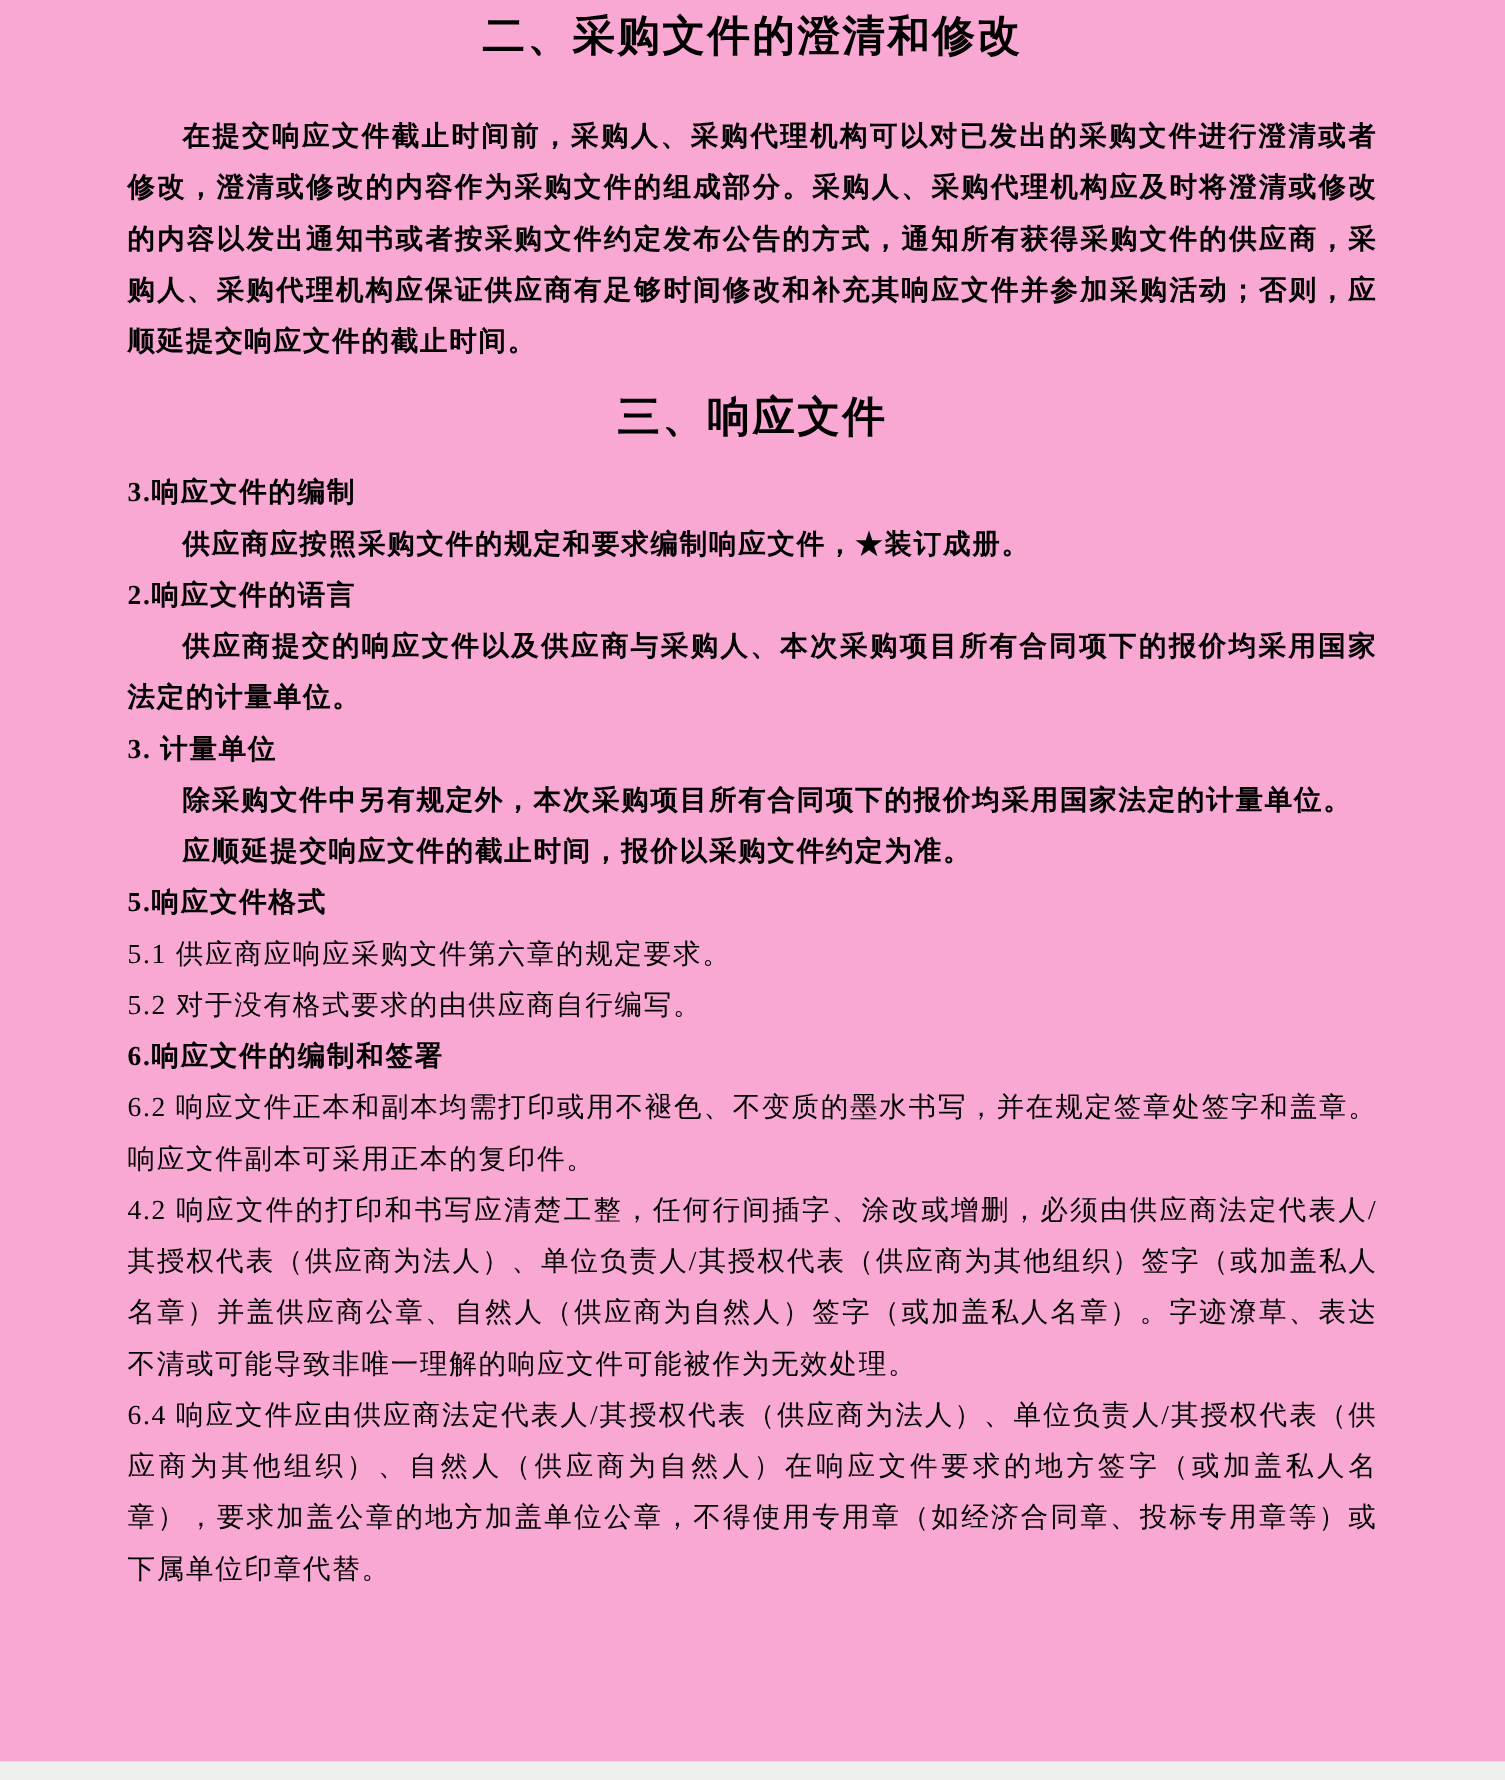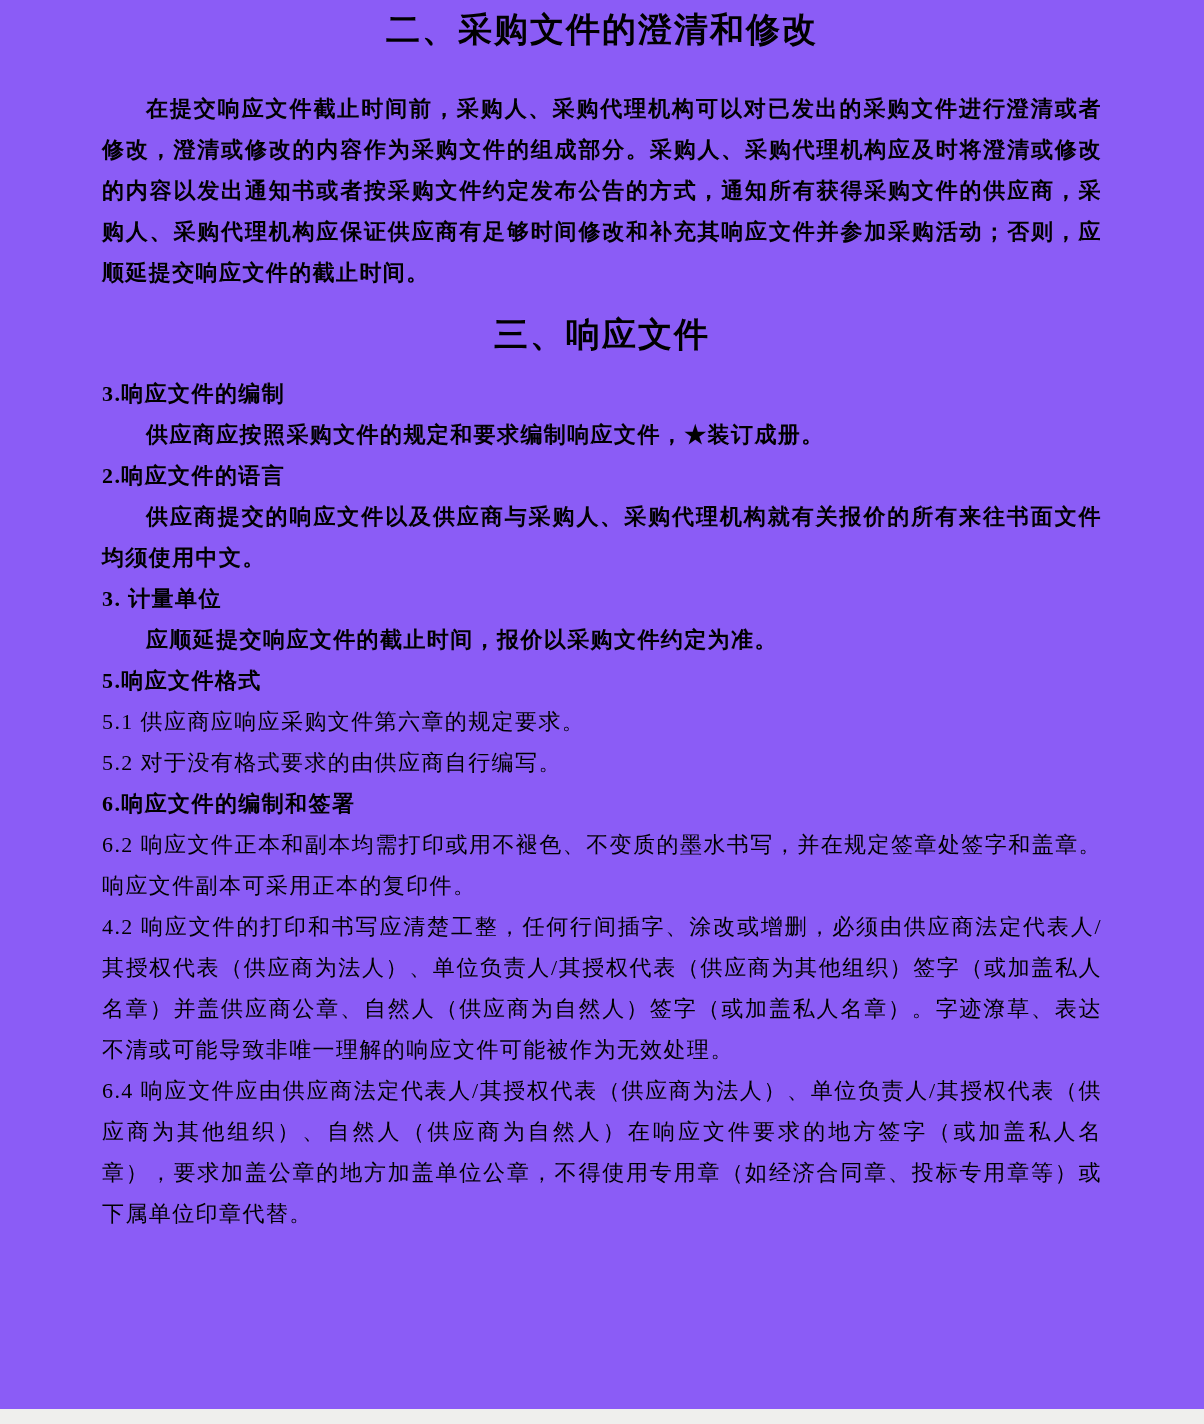--- a/index.html
+++ b/index.html
@@ -13,21 +13,21 @@
     overflow: hidden;
     position: relative;
     font-family: "Liberation Serif", "DejaVu Serif", serif;
     color: #000000;
   }
   .page {
     box-sizing: border-box;
     width: 1204px;
     height: 1424px;
     padding: 8px 102px 0 102px;
-    background: #8b5cf6;
+    background: #f9a8d4;
     position: relative;
   }
   .doc-title {
     font-size: 34px;
     font-weight: bold;
     line-height: 44px;
     text-align: center;
     letter-spacing: 2px;
     margin: 0;
   }
@@ -69,23 +69,24 @@
   <h1 class="doc-title title-first">二、采购文件的澄清和修改</h1>
 
   <p class="para indent2">在提交响应文件截止时间前，采购人、采购代理机构可以对已发出的采购文件进行澄清或者修改，澄清或修改的内容作为采购文件的组成部分。采购人、采购代理机构应及时将澄清或修改的内容以发出通知书或者按采购文件约定发布公告的方式，通知所有获得采购文件的供应商，采购人、采购代理机构应保证供应商有足够时间修改和补充其响应文件并参加采购活动；否则，应顺延提交响应文件的截止时间。</p>
 
   <h1 class="doc-title title-second">三、响应文件</h1>
 
   <h2 class="item-heading">3.响应文件的编制</h2>
   <p class="para indent2">供应商应按照采购文件的规定和要求编制响应文件，★装订成册。</p>
 
   <h2 class="item-heading">2.响应文件的语言</h2>
-  <p class="para indent2">供应商提交的响应文件以及供应商与采购人、采购代理机构就有关报价的所有来往书面文件均须使用中文。</p>
+  <p class="para indent2">供应商提交的响应文件以及供应商与采购人、本次采购项目所有合同项下的报价均采用国家法定的计量单位。</p>
 
   <h2 class="item-heading">3. 计量单位</h2>
+  <p class="para indent2">除采购文件中另有规定外，本次采购项目所有合同项下的报价均采用国家法定的计量单位。</p>
 
   <p class="para indent2">应顺延提交响应文件的截止时间，报价以采购文件约定为准。</p>
 
   <h2 class="item-heading">5.响应文件格式</h2>
   <p class="clause">5.1 供应商应响应采购文件第六章的规定要求。</p>
   <p class="clause">5.2 对于没有格式要求的由供应商自行编写。</p>
 
   <h2 class="item-heading">6.响应文件的编制和签署</h2>
   <p class="clause">6.2 响应文件正本和副本均需打印或用不褪色、不变质的墨水书写，并在规定签章处签字和盖章。响应文件副本可采用正本的复印件。</p>
   <p class="clause">4.2 响应文件的打印和书写应清楚工整，任何行间插字、涂改或增删，必须由供应商法定代表人/其授权代表（供应商为法人）、单位负责人/其授权代表（供应商为其他组织）签字（或加盖私人名章）并盖供应商公章、自然人（供应商为自然人）签字（或加盖私人名章）。字迹潦草、表达不清或可能导致非唯一理解的响应文件可能被作为无效处理。</p>

